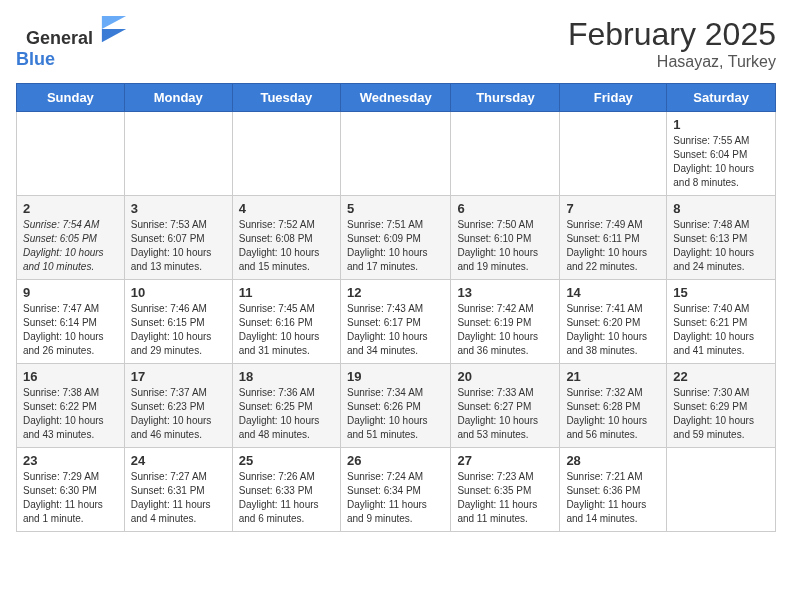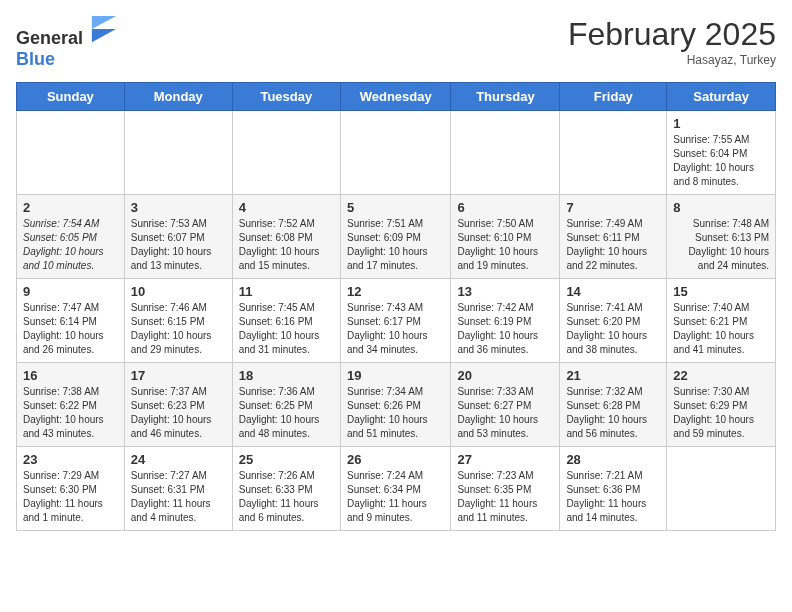--- a/index.html
+++ b/index.html
@@ -17,20 +17,21 @@
       margin-bottom: 12px;
     }
     .logo {
       display: flex;
       align-items: center;
     }
     .logo-text-general {
       font-size: 18px;
       font-weight: bold;
       color: #333;
+      margin-left: 10px;
     }
     .logo-text-blue {
       font-size: 18px;
       font-weight: bold;
       color: #3a7bd5;
     }
     .logo-icon {
       width: 28px;
       height: 28px;
       margin-left: 2px;
@@ -38,21 +39,21 @@
     .title-block {
       text-align: right;
     }
     .month-title {
       font-size: 32px;
       font-weight: normal;
       color: #333;
       margin-left: 35px;
     }
     .location-title {
-      font-size: 12px;
+      font-size: 16px;
       color: #555;
     }
     .calendar {
       width: 100%;
       border-collapse: collapse;
     }
     .calendar th {
       background-color: #3a7bd5;
       color: #fff;
       font-size: 13px;
@@ -169,21 +170,21 @@
 Daylight: 10 hours and 19 minutes.</div>
         </td>
         <td>
           <span class="day-number">7</span>
           <div class="day-info" style="white-space: pre-line;">Sunrise: 7:49 AM
 Sunset: 6:11 PM
 Daylight: 10 hours and 22 minutes.</div>
         </td>
         <td>
           <span class="day-number">8</span>
-          <div class="day-info" style="white-space: pre-line; text-align: right;">Sunrise: 7:48 AM
+          <div class="day-info" style="white-space: pre-line;">Sunrise: 7:48 AM
 Sunset: 6:13 PM
 Daylight: 10 hours and 24 minutes.</div>
         </td>
       </tr>
       <tr>
         <td>
           <span class="day-number">9</span>
           <div class="day-info" style="white-space: pre-line;">Sunrise: 7:47 AM
 Sunset: 6:14 PM
 Daylight: 10 hours and 26 minutes.</div>

